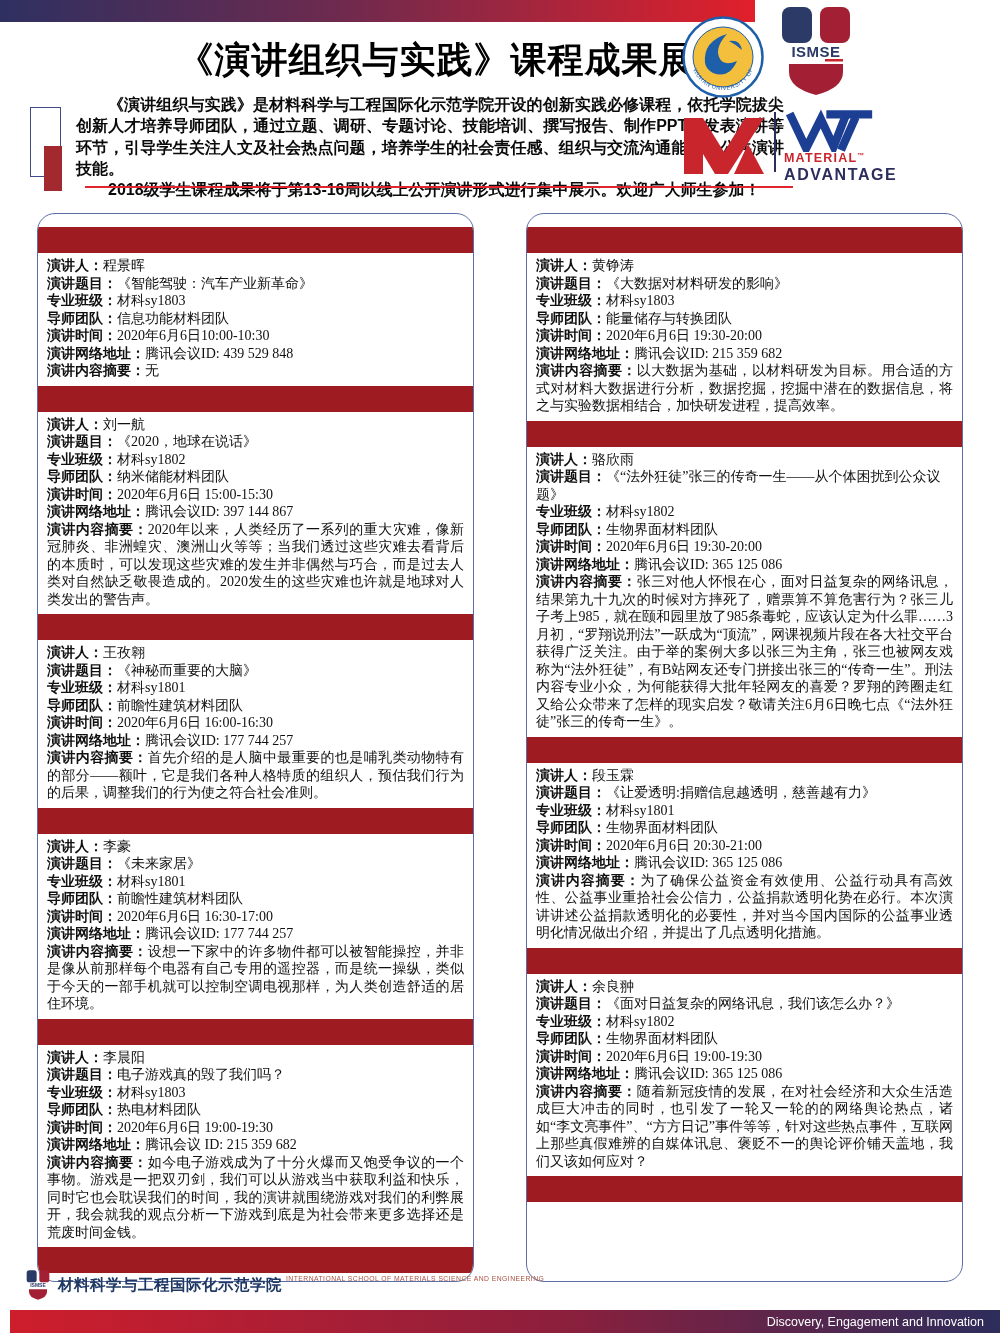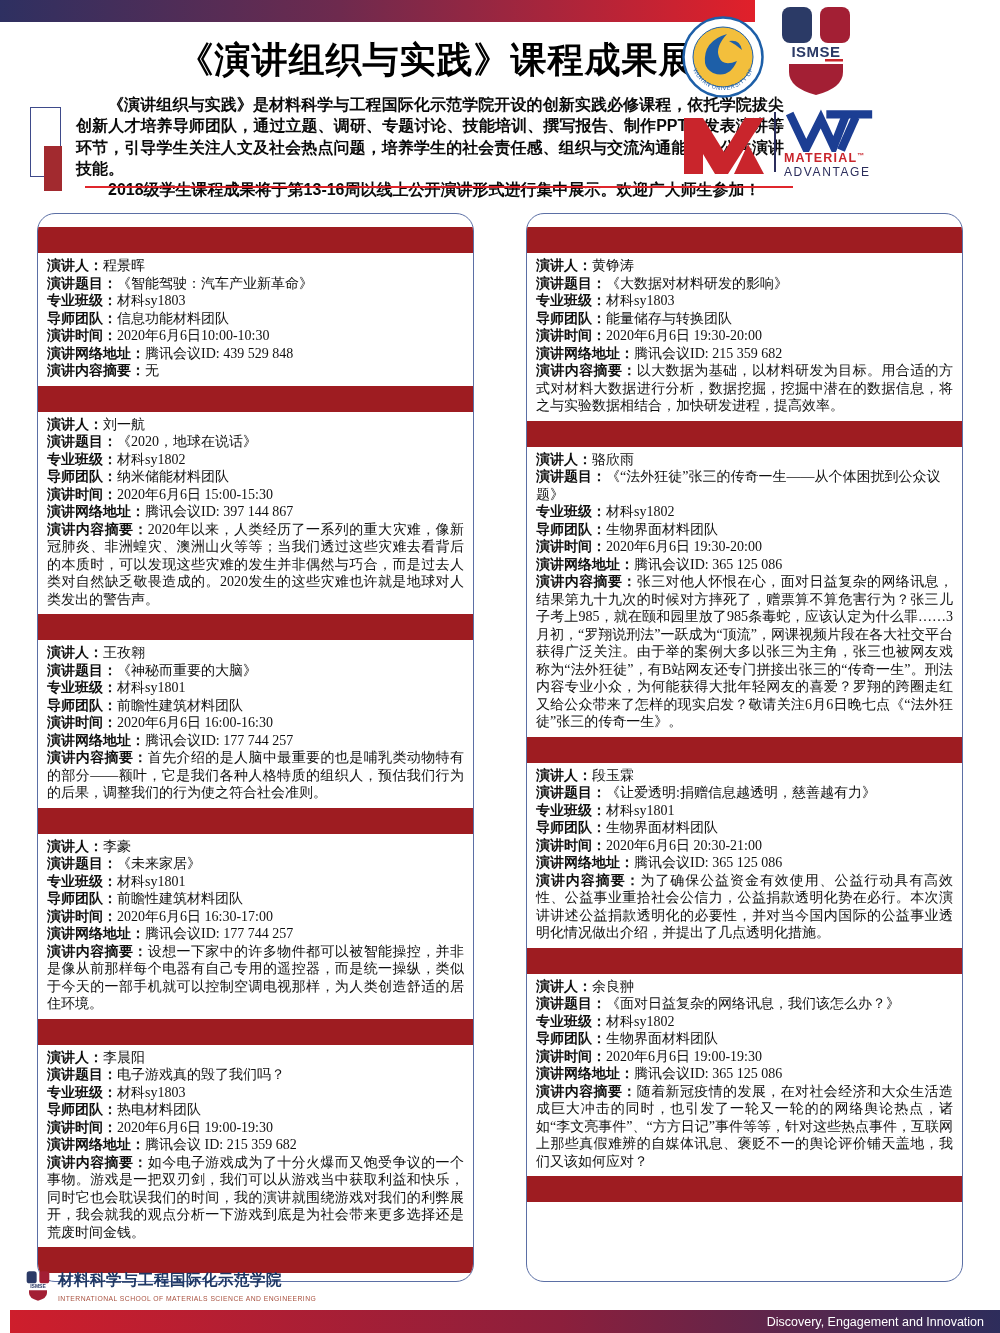--- a/index.html
+++ b/index.html
@@ -45,21 +45,21 @@
   
   .logos{position:absolute;right:12px;top:-18px;width:200px;height:185px;}
   .wut-logo{position:absolute;left:0;top:12px;}
   .ismse-logo{position:absolute;left:98px;top:2px;}
   .m-logo{position:absolute;left:0;top:108px;}
   .logo-divider{position:absolute;left:92px;top:108px;width:2px;height:60px;background:#2b2d5c;}
   .wt-block{position:absolute;left:102px;top:104px;width:98px;text-align:left;}
   .wt-mark{display:block;}
   .material-line{font-size:12.5px;font-weight:900;color:#c9252c;letter-spacing:1.2px;line-height:1.05;}
   .material-tm{font-size:7px;vertical-align:top;color:#c9252c;}
-  .advantage-line{font-size:12px;font-weight:400;color:#2b2d5c;letter-spacing:1.6px;line-height:1.2;}
+  .advantage-line{font-size:16px;font-weight:700;color:#2b2d5c;letter-spacing:1.6px;line-height:1.2;}
   
   .columns{
     position:absolute;left:0;top:205px;width:1000px;
     display:flex;gap:52px;padding:8px 37px;box-sizing:border-box;
     align-items:stretch;
   }
   .column{
     flex:1;min-height:1040px;
     border:1.5px solid #5b6fa5;border-radius:18px;
     padding-top:13px;box-sizing:border-box;
@@ -74,21 +74,21 @@
   }
   .card .line{margin:0;}
   .card .lbl{font-weight:bold;}
   .card .summary{text-align:justify;}
   .col-spacer{flex:1;min-height:8px;}
   
   .footer-brand{
     position:absolute;left:26px;top:1270px;
     display:flex;align-items:center;gap:8px;
   }
-  .school-text{display:flex;flex-direction:column;gap:4px;justify-content:center;}
+  .school-text{display:flex;gap:4px;justify-content:center;}
   .school-cn{font-size:15.5px;font-weight:bold;color:#1f3864;letter-spacing:0.5px;}
   .school-en{font-size:6.8px;color:#a8503e;letter-spacing:0.45px;}
   .bottombar{
     position:absolute;left:10px;top:1310px;width:1000px;height:23px;
     background:linear-gradient(90deg,#ce1e2c 0%,#8c1f3c 55%,#2b2d5c 100%);
     display:flex;align-items:center;justify-content:flex-end;
     padding-right:26px;box-sizing:border-box;
     color:#ffffff;font-size:12.5px;
   }
 </style>

